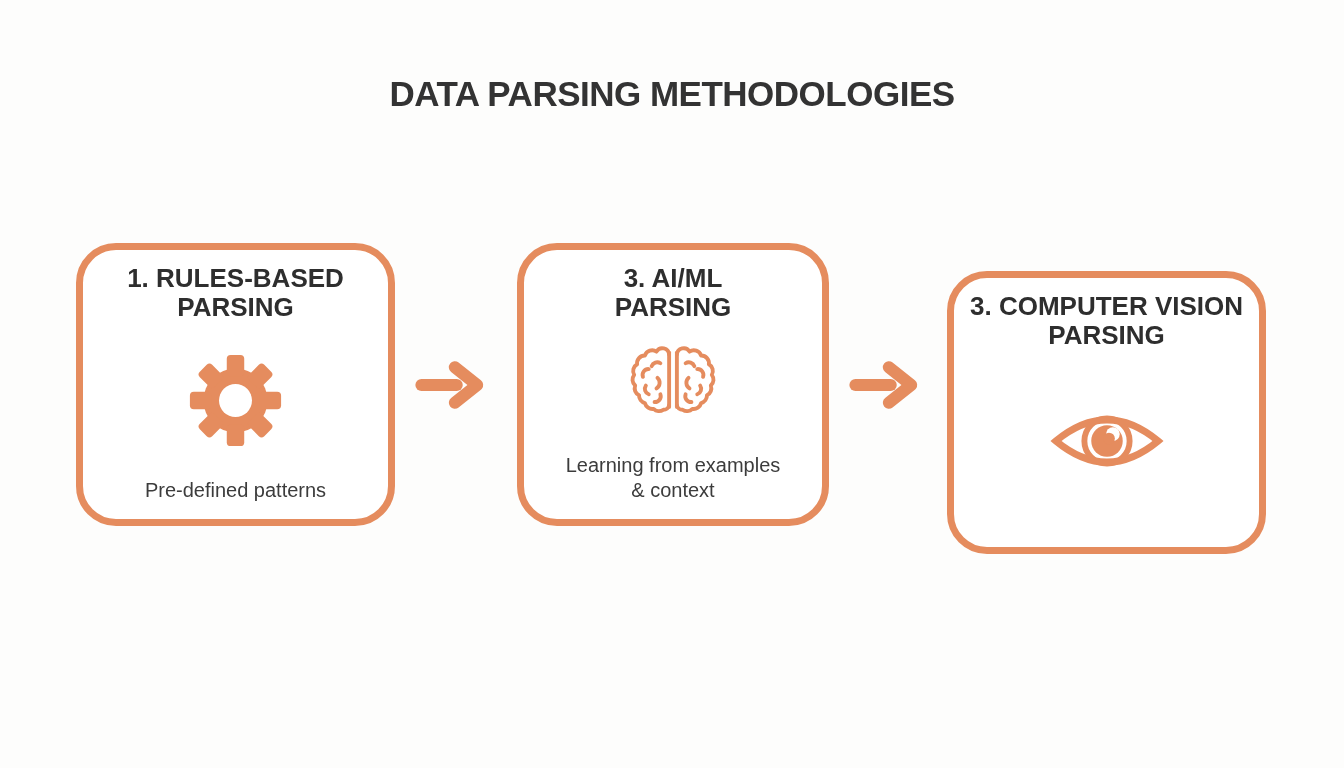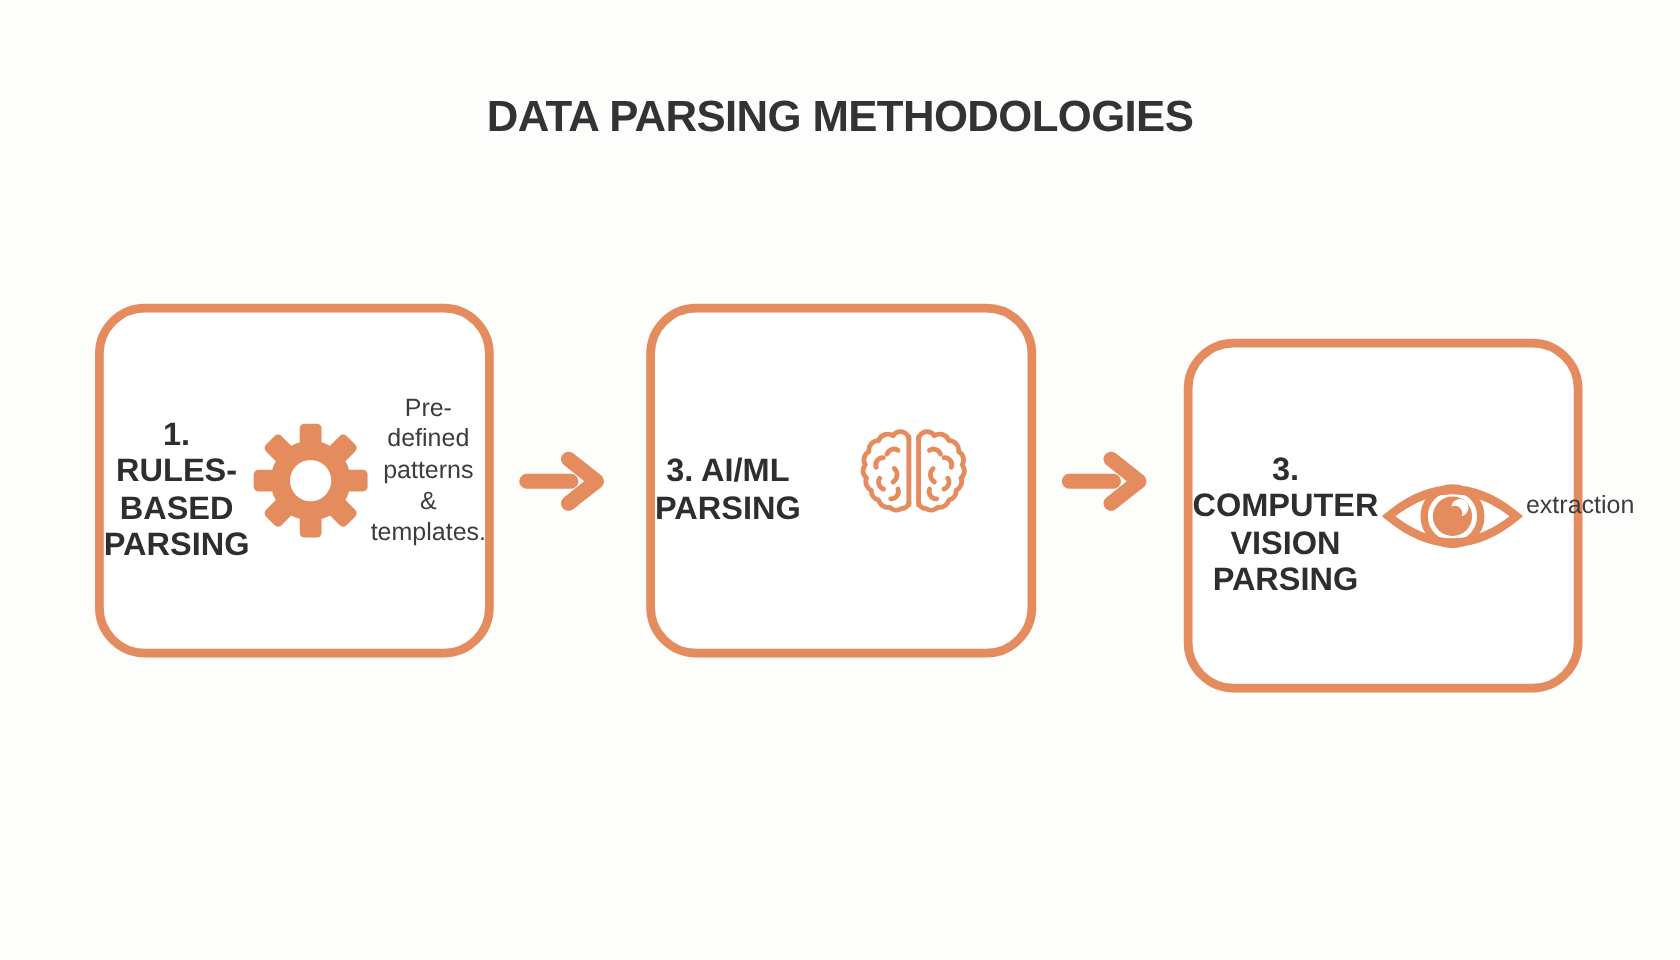--- a/index.html
+++ b/index.html
@@ -30,21 +30,21 @@
     color:#333333;
   }
   .step-card{
     position:absolute;
     top:243px;
     height:283px;
     border:7px solid var(--accent);
     border-radius:40px;
     background:#FFFFFF;
     display:flex;
-    flex-direction:row;
+    flex-direction:column;
     align-items:center;
   }
   .step-card.pos-1{left:76px;width:319px;}
   .step-card.pos-2{left:517px;width:312px;}
   .step-card.pos-3{left:947px;width:319px;margin-top:28px;}
   .step-heading{
     margin-top:14px;
     text-align:center;
     font-size:26px;
     font-weight:bold;
@@ -101,21 +101,20 @@
             <rect x="41" y="3" width="18" height="22" rx="4" transform="rotate(225 50 50)"></rect>
             <rect x="41" y="3" width="18" height="22" rx="4" transform="rotate(270 50 50)"></rect>
             <rect x="41" y="3" width="18" height="22" rx="4" transform="rotate(315 50 50)"></rect>
           </g>
         </g>
         <circle cx="50" cy="50" r="17" fill="#FFFFFF"></circle>
       </svg>
     </div>
     <div class="step-description">
       <div>Pre-defined patterns</div>
-      <div>&amp; templates.</div>
     </div>
   </div>
 
   <svg class="connector pos-1 icon-svg" viewBox="0 0 84 56">
     <g class="accent-stroke" stroke-width="13" stroke-linecap="round" stroke-linejoin="round">
       <line x1="8" y1="28" x2="46" y2="28"></line>
       <path d="M44 9 L68 28 L44 47"></path>
     </g>
   </svg>
 
@@ -141,20 +140,24 @@
             <path d="M46 14 L46 70"></path>
             <path d="M37 25 a6 6 0 0 0 -9 3"></path>
             <path d="M25 31 a6 6 0 0 0 -6 8"></path>
             <path d="M34 40 a7 7 0 0 1 -1 11"></path>
             <path d="M22 48 a6 6 0 0 0 3 9"></path>
             <path d="M37 57 a6 6 0 0 1 -6 8"></path>
           </g>
         </g>
       </svg>
     </div>
+    <div class="step-description">
+      <div>Learning from examples</div>
+      <div>&amp; context</div>
+    </div>
   </div>
 
   <svg class="connector pos-2 icon-svg" viewBox="0 0 84 56">
     <g class="accent-stroke" stroke-width="13" stroke-linecap="round" stroke-linejoin="round">
       <line x1="8" y1="28" x2="46" y2="28"></line>
       <path d="M44 9 L68 28 L44 47"></path>
     </g>
   </svg>
 
   <div class="step-card pos-3">
@@ -165,17 +168,16 @@
     <div class="icon-area">
       <svg class="icon-svg" width="118" height="70" viewBox="0 0 120 70">
         <path class="accent-stroke" stroke-width="7" d="M8 35 Q60 -8 112 35 Q60 78 8 35 Z"></path>
         <circle class="accent-stroke" stroke-width="6" cx="60" cy="35" r="23"></circle>
         <circle class="accent-fill" cx="60" cy="35" r="16"></circle>
         <circle cx="66" cy="28" r="7" fill="#FFFFFF"></circle>
         <circle class="accent-fill" cx="62" cy="32.5" r="6"></circle>
       </svg>
     </div>
     <div class="step-description">
-      <div>extraction</div>
     </div>
   </div>
 
 </div>
 
 </body></html>

